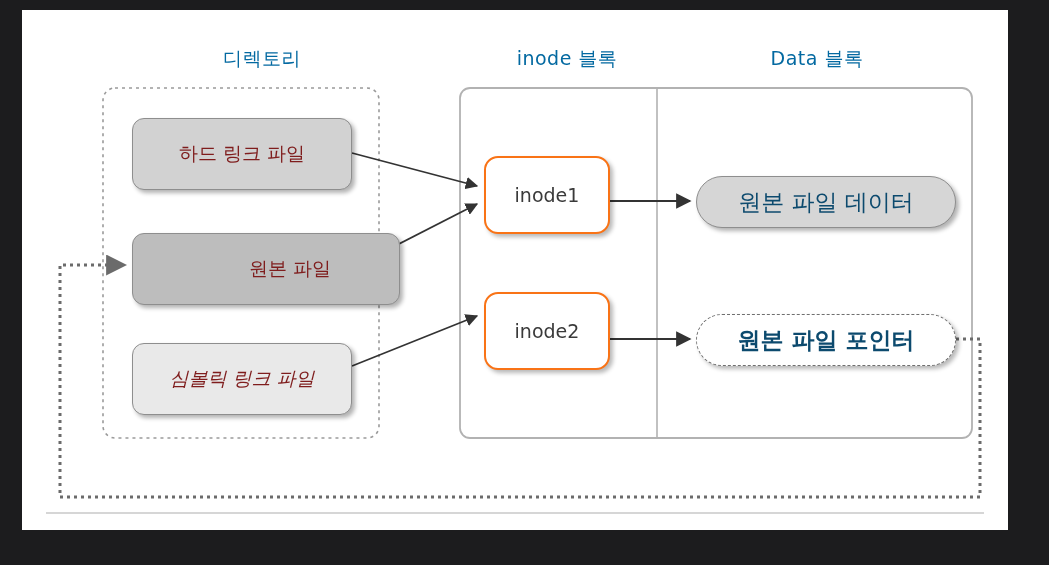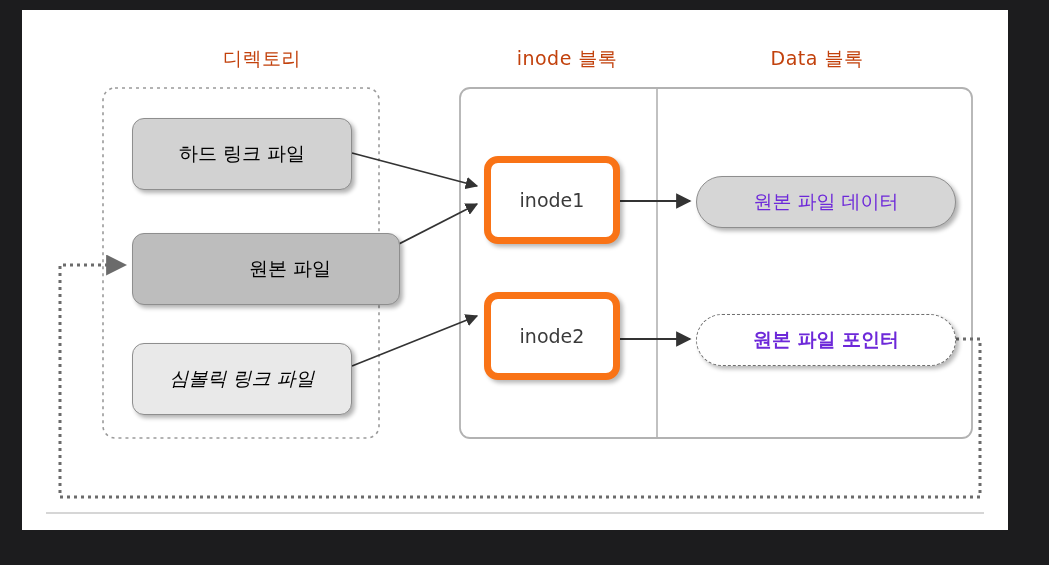--- a/index.html
+++ b/index.html
@@ -10,49 +10,49 @@
     overflow:hidden;
   }
   #card{
     position:absolute;left:22px;top:10px;width:986px;height:520px;
     background:#ffffff;
   }
   #stage{position:absolute;left:0;top:0;width:986px;height:520px;}
   svg.layer{position:absolute;left:0;top:0;width:986px;height:520px;overflow:visible;}
 
   .col-title{
-    position:absolute;text-align:center;color:#c2410c;
+    position:absolute;text-align:center;color:#0369a1;
     font-size:19px;letter-spacing:.5px;white-space:nowrap;
   }
   #t-dir{left:110px;top:36px;width:260px;}
   #t-inode{left:430px;top:36px;width:230px;}
   #t-data{left:680px;top:36px;width:230px;}
 
   .box{
     position:absolute;display:flex;align-items:center;justify-content:center;
-    color:#000000;font-size:19px;white-space:nowrap;
+    color:#7f1d1d;font-size:19px;white-space:nowrap;
     border:1px solid #8e8e8e;border-radius:12px;
     box-shadow:3px 3px 4px rgba(0,0,0,0.30);
   }
   .b-hard{left:110px;top:108px;width:218px;height:70px;background:#d2d2d2;}
   .b-orig{left:110px;top:223px;width:218px;height:70px;background:#bdbdbd;padding-left:48px;}
   .b-sym {left:110px;top:333px;width:218px;height:70px;background:#e9e9e9;font-style:italic;}
 
   .inode{
     position:absolute;display:flex;align-items:center;justify-content:center;
     color:#3a3a3a;font-size:19px;background:#ffffff;
-    border:7px solid #f97316;border-radius:14px;
+    border:2px solid #f97316;border-radius:14px;
     box-shadow:3px 3px 4px rgba(0,0,0,0.28);
   }
   .i1{left:462px;top:146px;width:122px;height:74px;}
   .i2{left:462px;top:276px;width:122px;height:74px;margin-top:6px;}
 
   .pill{
     position:absolute;display:flex;align-items:center;justify-content:center;
-    color:#6d28d9;font-size:19px;white-space:nowrap;border-radius:999px;
+    color:#0c4a6e;font-size:23px;white-space:nowrap;border-radius:999px;
   }
   .p-data{
     left:674px;top:166px;width:258px;height:50px;background:#d6d6d6;
     border:1px solid #8e8e8e;box-shadow:3px 3px 4px rgba(0,0,0,0.30);
   }
   .p-ptr{
     left:674px;top:304px;width:258px;height:50px;background:#ffffff;
     border:1.5px dashed #6f6f6f;box-shadow:3px 3px 4px rgba(0,0,0,0.28);font-weight:bold;
   }
 </style>

